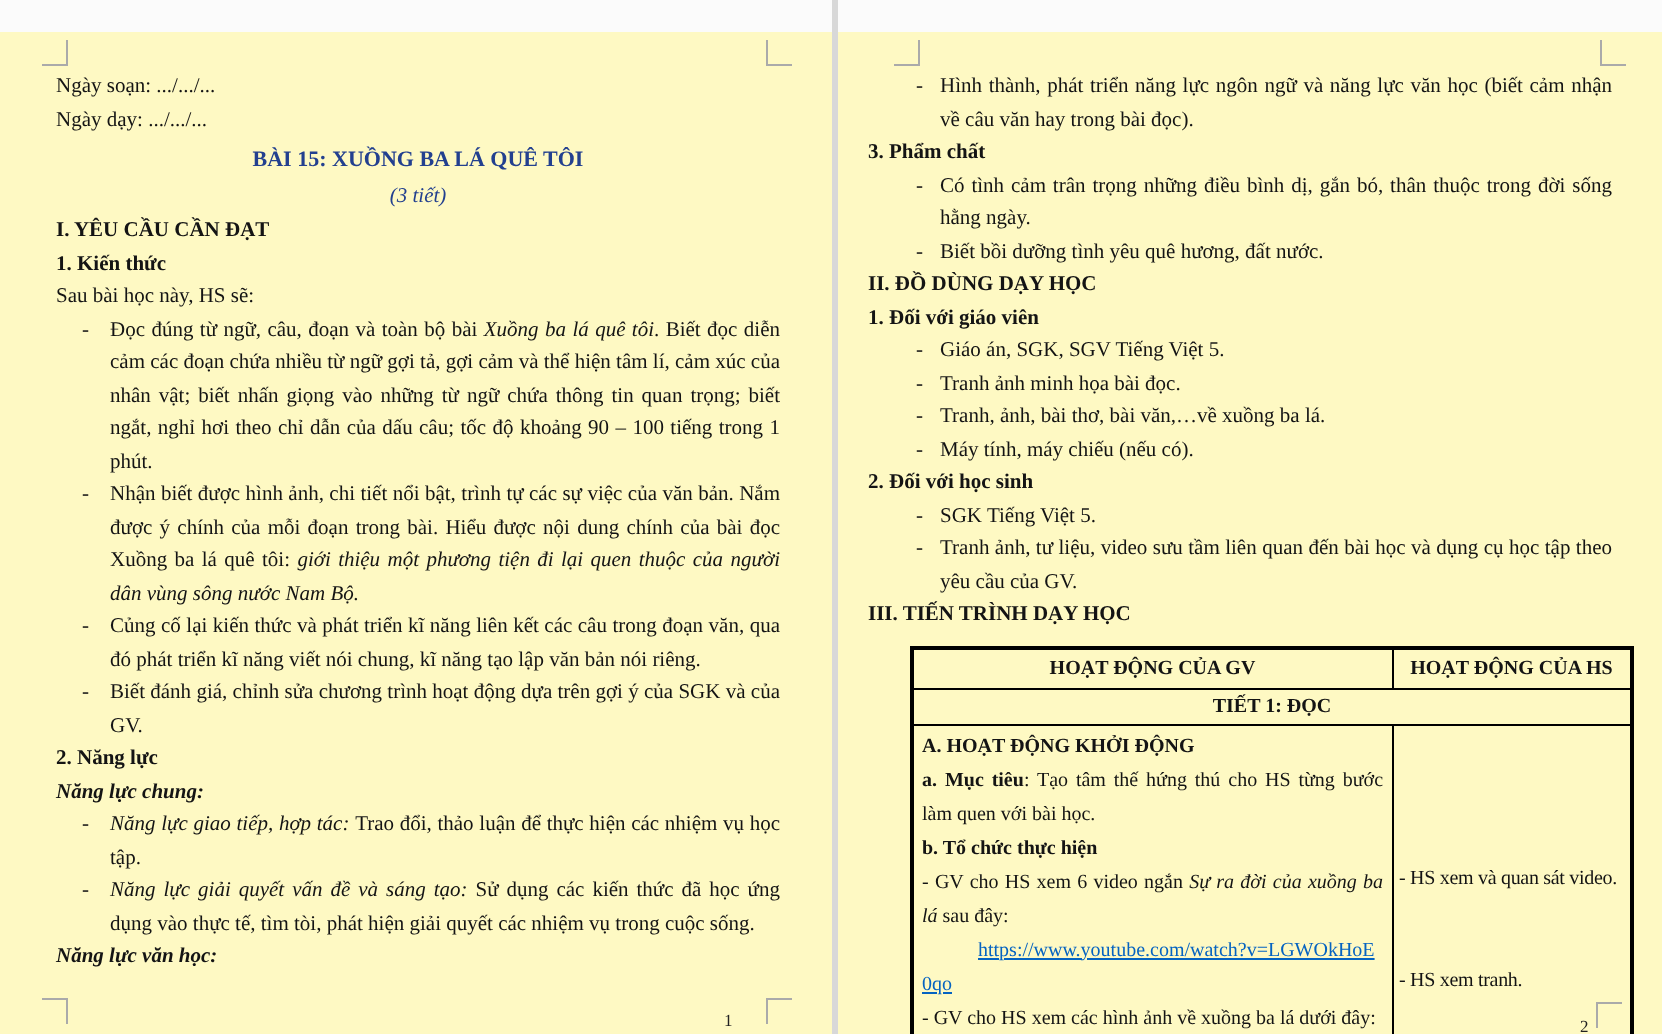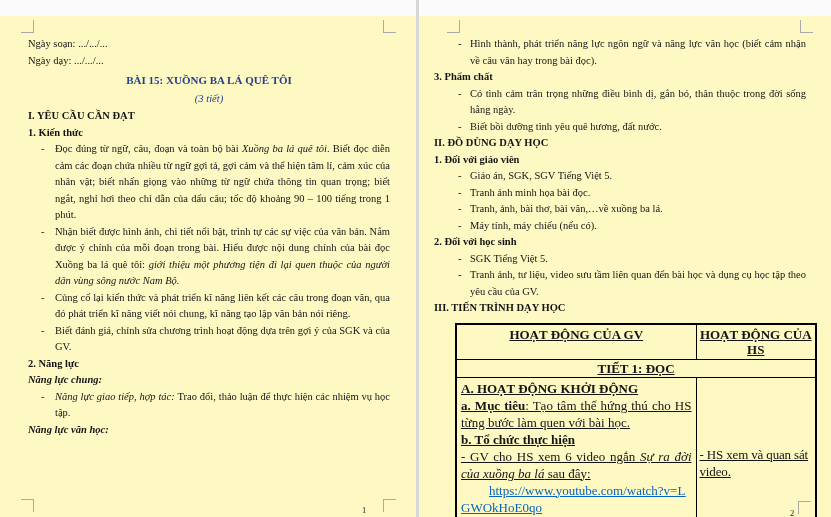--- a/index.html
+++ b/index.html
@@ -30,21 +30,21 @@
   .p2-content .li::before { left:24px; }
 
   .pagenum { position:absolute; font-size:8.5px; color:#222; }
   .mark { position:absolute; width:13px; height:13px; }
   .m-tl { border-right:1px solid #aaa; border-bottom:1px solid #aaa; }
   .m-tr { border-left:1px solid #aaa; border-bottom:1px solid #aaa; }
   .m-bl { border-right:1px solid #aaa; border-top:1px solid #aaa; }
   .m-br { border-left:1px solid #aaa; border-top:1px solid #aaa; }
 
   table.act { border-collapse:collapse; table-layout:fixed; width:360px; margin-left:21px; margin-top:6px; border:2px solid #000; }
-  table.act th, table.act td { border:1px solid #000; font-size:13px; vertical-align:top;text-decoration:underline; }
+  table.act th, table.act td { border:1px solid #000; font-size:10px; vertical-align:top; }
   th.colhead { height:20px; text-align:center; font-weight:bold; padding:2px; line-height:15px; }
   td.tiet { height:18px; text-align:center; font-weight:bold; padding:1px; line-height:15px; }
   td.cell { height:136px; padding:2px 4px; line-height:17px; }
   td.gv-cell p { text-align:justify; }
   td.gv-cell p.noj { text-align:left; }
   td.hs-cell { font-size:9.9px; letter-spacing:-0.15px; padding:2px 2px 2px 3px; }
   td.hs-cell p { text-align:left; }
   .hs-r1 { margin-top:66px; }
   .hs-r2 { margin-top:34px; }
   a.doclink { text-decoration:underline; word-break:break-all; cursor:pointer;margin-left:28px; }
@@ -60,29 +60,31 @@
     <div class="mark m-bl" style="left:21px;top:483px;"></div>
     <div class="mark m-br" style="left:383px;top:483px;"></div>
 
     <div class="content p1-content">
       <p>Ngày soạn: .../.../...</p>
       <p>Ngày dạy: .../.../...</p>
       <p class="title center" style="color: rgb(35, 64, 143);">BÀI 15: XUỒNG BA LÁ QUÊ TÔI</p>
       <p class="subtitle center" style="color: rgb(35, 64, 143);">(3 tiết)</p>
       <p class="h">I. YÊU CẦU CẦN ĐẠT</p>
       <p class="h">1. Kiến thức</p>
+      <p>Sau bài học này, HS sẽ:</p>
 
       <p class="li"><span>Đọc đúng từ ngữ, câu, đoạn và toàn bộ bài </span><span class="i">Xuồng ba lá quê tôi</span><span>. Biết đọc diễn cảm các đoạn chứa nhiều từ ngữ gợi tả, gợi cảm và thể hiện tâm lí, cảm xúc của nhân vật; biết nhấn giọng vào những từ ngữ chứa thông tin quan trọng; biết ngắt, nghỉ hơi theo chỉ dẫn của dấu câu; tốc độ khoảng 90 – 100 tiếng trong 1 phút.</span></p>
       <p class="li"><span>Nhận biết được hình ảnh, chi tiết nổi bật, trình tự các sự việc của văn bản. Nắm được ý chính của mỗi đoạn trong bài. Hiểu được nội dung chính của bài đọc Xuồng ba lá quê tôi: </span><span class="i">giới thiệu một phương tiện đi lại quen thuộc của người dân vùng sông nước Nam Bộ.</span></p>
       <p class="li"><span>Củng cố lại kiến thức và phát triển kĩ năng liên kết các câu trong đoạn văn, qua đó phát triển kĩ năng viết nói chung, kĩ năng tạo lập văn bản nói riêng.</span></p>
       <p class="li"><span>Biết đánh giá, chỉnh sửa chương trình hoạt động dựa trên gợi ý của SGK và của GV.</span></p>
 
       <p class="h">2. Năng lực</p>
       <p class="bi">Năng lực chung:</p>
       <p class="li"><span class="i">Năng lực giao tiếp, hợp tác: </span><span>Trao đổi, thảo luận để thực hiện các nhiệm vụ học tập.</span></p>
+      <p class="li"><span class="i">Năng lực giải quyết vấn đề và sáng tạo: </span><span>Sử dụng các kiến thức đã học ứng dụng vào thực tế, tìm tòi, phát hiện giải quyết các nhiệm vụ trong cuộc sống.</span></p>
       <p class="bi">Năng lực văn học:</p>
     </div>
 
     <div class="pagenum" style="left:362px;top:489px;">1</div>
   </div>
 
   <div class="gutter"></div>
 
   <div class="page page-2">
     <div class="mark m-tl" style="left:28px;top:4px;"></div>

